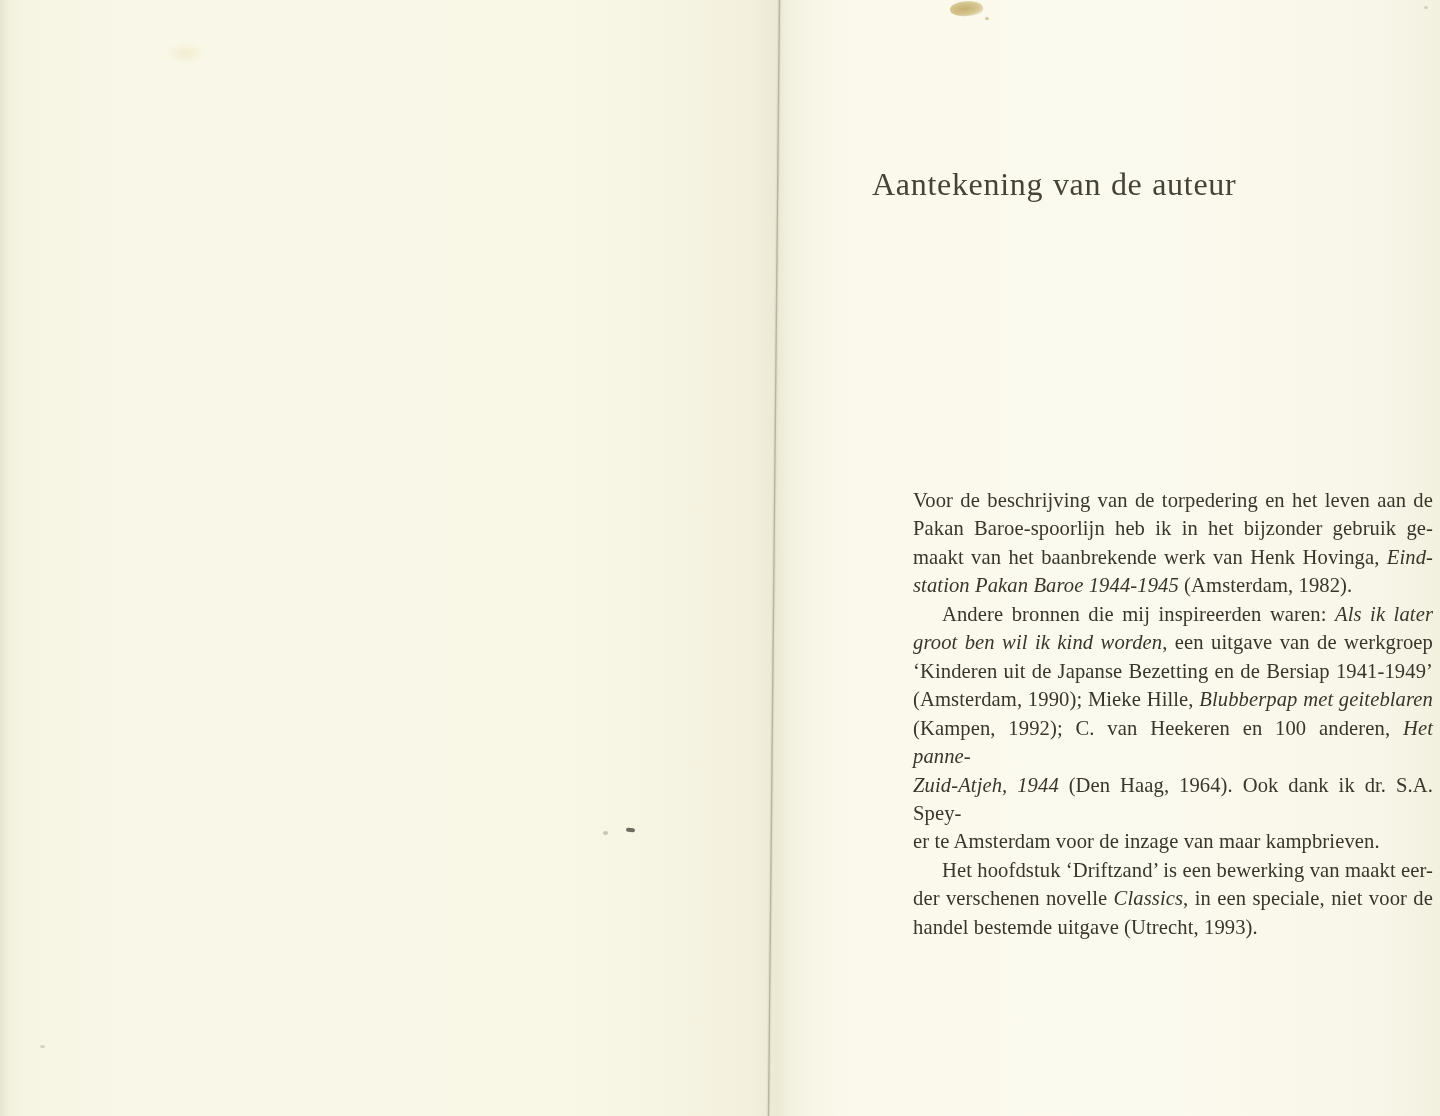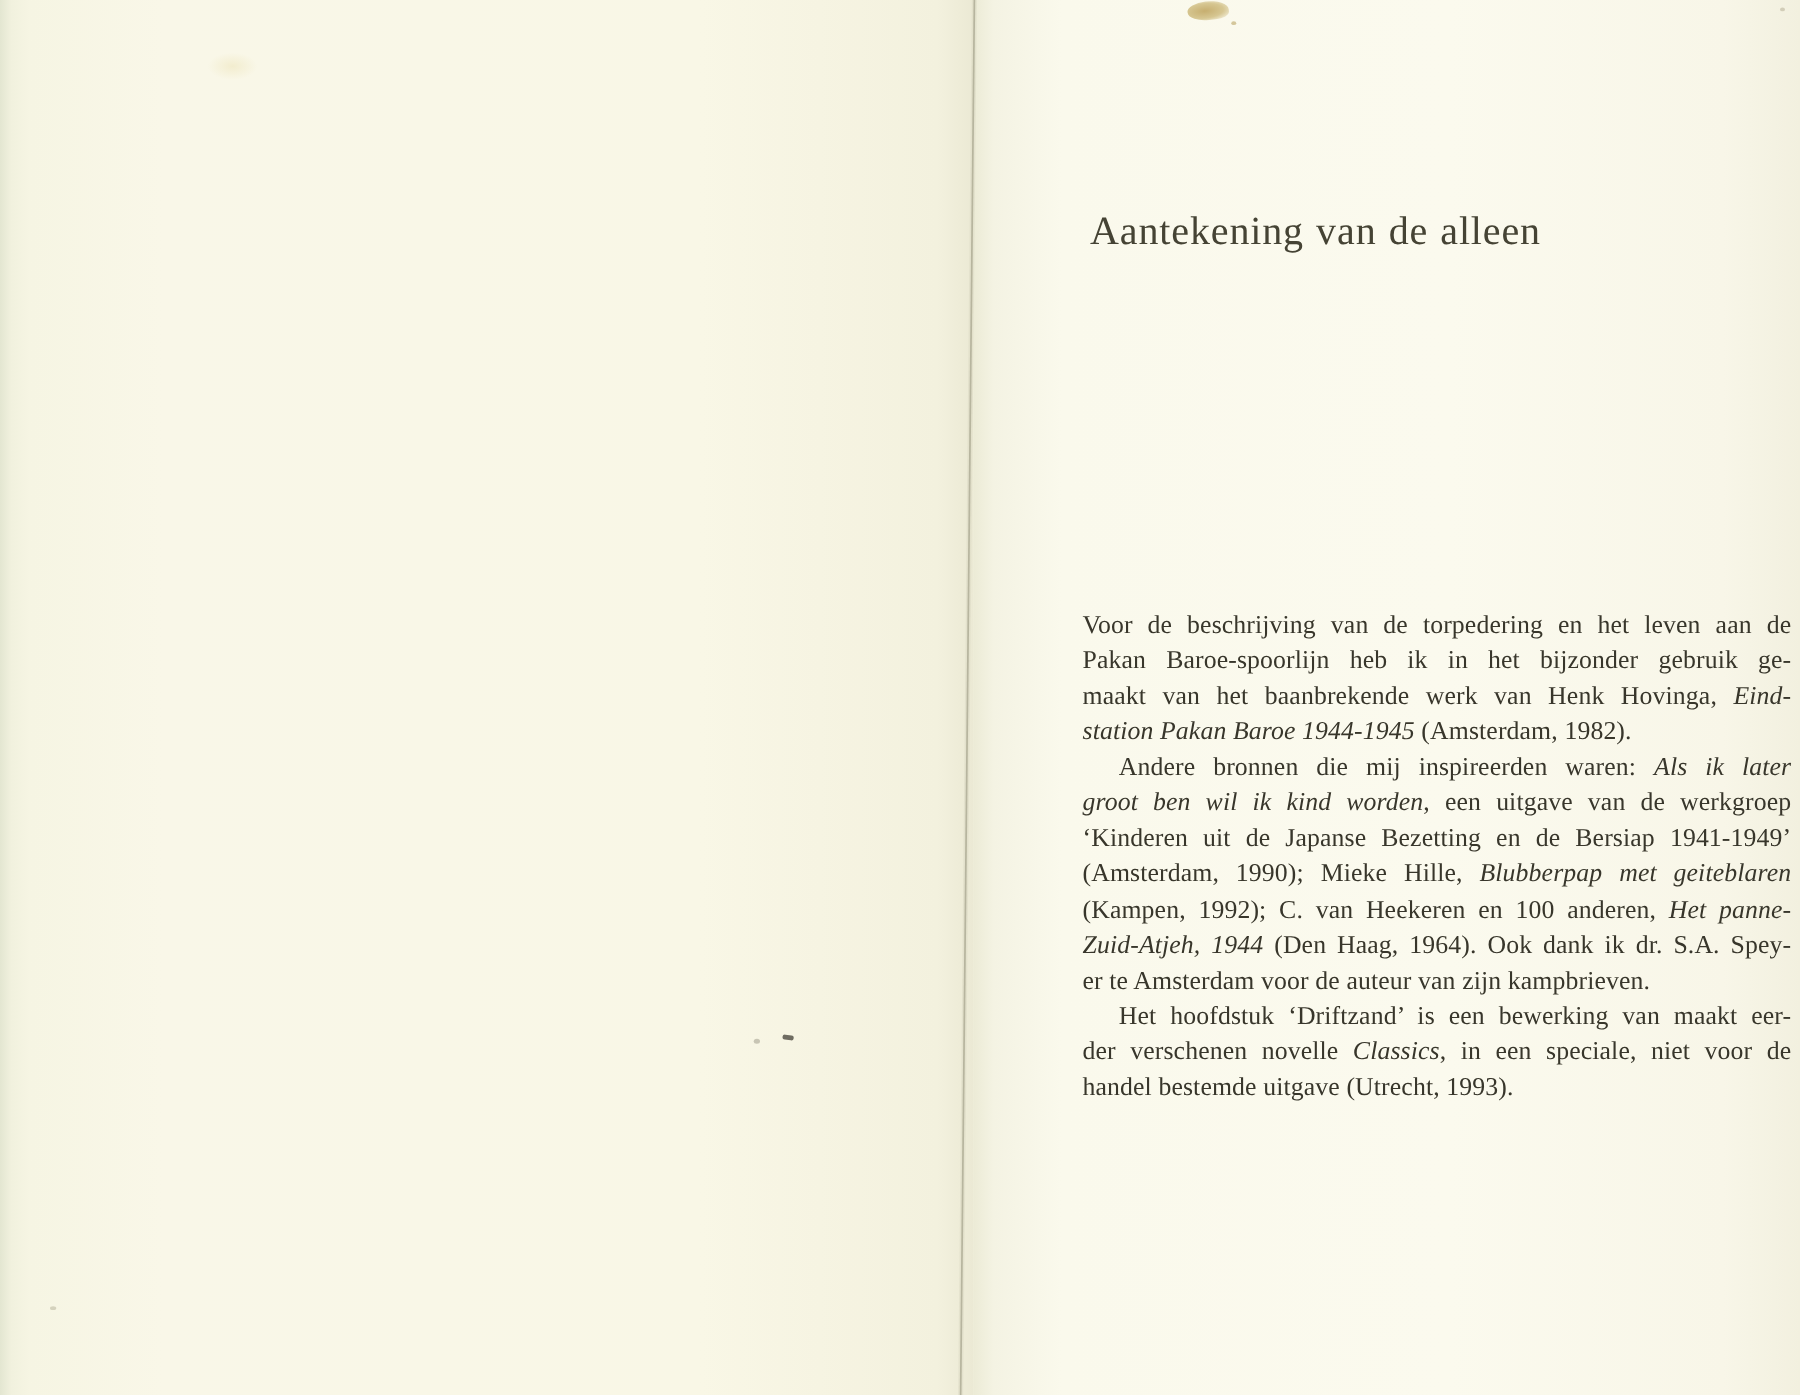--- a/index.html
+++ b/index.html
@@ -34,21 +34,21 @@
   .heading {
     position: absolute; left: 872px; top: 166px; margin: 0;
     font-size: 32px; font-weight: 400; color: #454334;
     letter-spacing: 0.7px; word-spacing: 1px;
   }
   .body-text {
     position: absolute; left: 866px; top: 486px; width: 567px;
     font-size: 20.6px; line-height: 28.45px;
     color: #38362b; letter-spacing: 0.1px;
   }
-  .line { text-align: justify; text-align-last: justify; }
+  .line { text-align: justify; text-align-last: justify; margin-left: 47px; }
   .line.end { text-align: center; text-align-last: left; font-family: Liberation Serif, serif; }
   .line.indent { text-indent: 29px; }
   .it { font-style: italic; }
 
   
   .stain {
     position: absolute; left: 950px; top: 1px; width: 33px; height: 15px;
     background: radial-gradient(ellipse at 42% 50%, #c2a865 0%, #d3c28a 55%, rgba(211,194,138,0) 100%);
     border-radius: 55% 65% 40% 60%;
     transform: rotate(-6deg); opacity: 0.92;
@@ -85,34 +85,34 @@
 
   <div class="page-left"></div>
   <div class="page-right"></div>
 
   <svg class="gutter-svg" width="1440" height="1116" viewBox="0 0 1440 1116">
     <line x1="779.5" y1="0" x2="768.5" y2="1116" stroke="#9f9d86" stroke-width="1.4" opacity="0.75"></line>
     <line x1="779.5" y1="0" x2="768.5" y2="1116" stroke="#c9c7b0" stroke-width="4" opacity="0.25"></line>
   </svg>
 
 
-  <h1 class="heading">Aantekening van de alleen</h1>
+  <h1 class="heading">Aantekening van de auteur</h1>
 
   <div class="body-text" id="body-text">
       <div class="line"><span>Voor de beschrijving van de torpedering en het leven aan de</span></div>
       <div class="line"><span>Pakan Baroe-spoorlijn heb ik in het bijzonder gebruik ge-</span></div>
       <div class="line"><span>maakt van het baanbrekende werk van Henk Hovinga, </span><span class="it">Eind-</span></div>
       <div class="line end"><span class="it">station Pakan Baroe 1944-1945</span><span> (Amsterdam, 1982).</span></div>
       <div class="line indent"><span>Andere bronnen die mij inspireerden waren: </span><span class="it">Als ik later</span></div>
       <div class="line"><span class="it">groot ben wil ik kind worden</span><span>, een uitgave van de werkgroep</span></div>
       <div class="line"><span>‘Kinderen uit de Japanse Bezetting en de Bersiap 1941-1949’</span></div>
       <div class="line"><span>(Amsterdam, 1990); Mieke Hille, </span><span class="it">Blubberpap met geiteblaren</span></div>
       <div class="line"><span>(Kampen, 1992); C. van Heekeren en 100 anderen, </span><span class="it">Het panne-</span></div>
       <div class="line"><span class="it">Zuid-Atjeh, 1944</span><span> (Den Haag, 1964). Ook dank ik dr. S.A. Spey-</span></div>
-      <div class="line end"><span>er te Amsterdam voor de auteur van zijn kampbrieven.</span></div>
+      <div class="line end"><span>er te Amsterdam voor de inzage van maar kampbrieven.</span></div>
       <div class="line indent"><span>Het hoofdstuk ‘Driftzand’ is een bewerking van maakt eer-</span></div>
       <div class="line"><span>der verschenen novelle </span><span class="it">Classics</span><span>, in een speciale, niet voor de</span></div>
       <div class="line end"><span>handel bestemde uitgave (Utrecht, 1993).</span></div>
     </div>
 
   <div class="smudge-schoof"></div>
   <div class="stain"></div>
   <div class="stain-dot"></div>
   <div class="speck-dark"></div>
   <div class="speck-light"></div>

